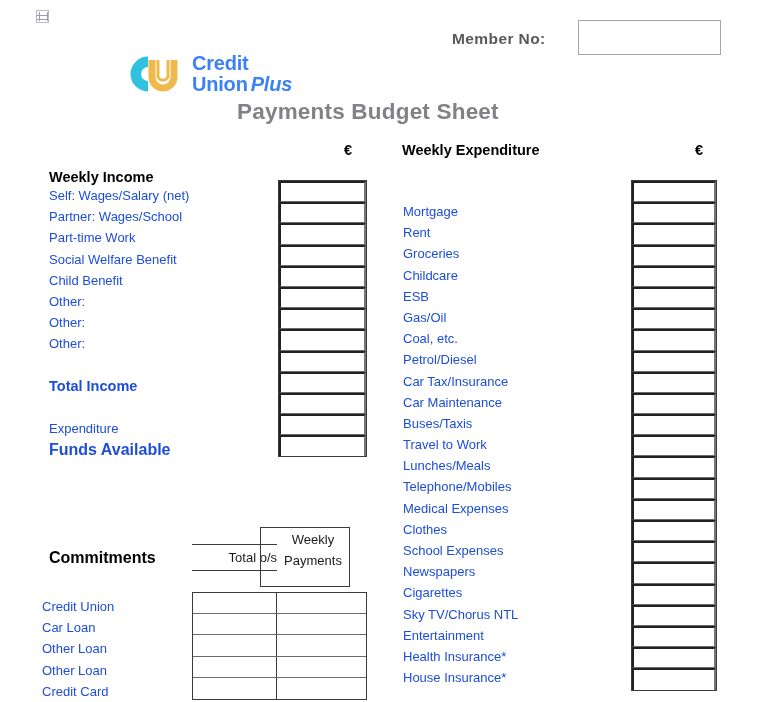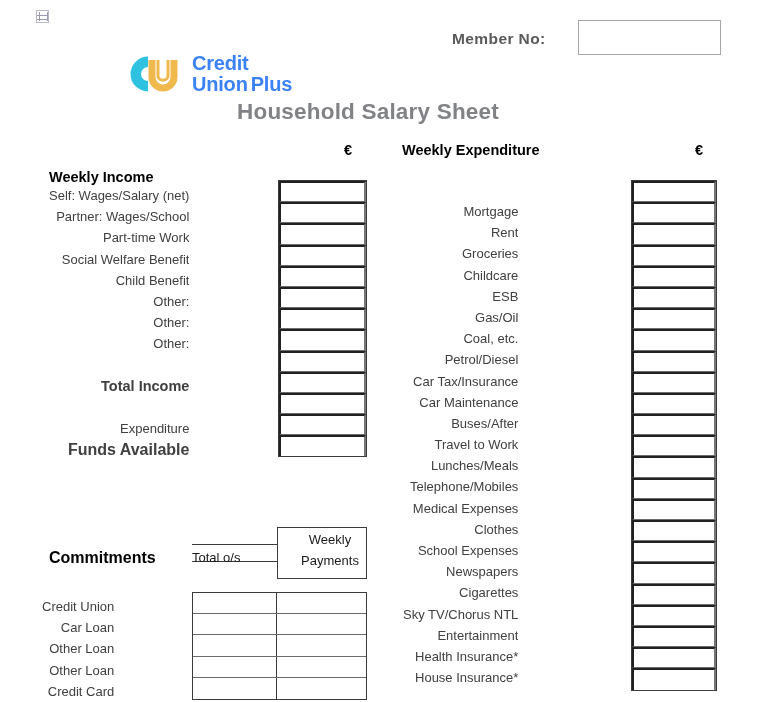--- a/index.html
+++ b/index.html
@@ -100,20 +100,21 @@
     top: 3px;
     font-size: 20px;
     font-weight: bold;
     line-height: 21px;
     color: #3b82f6;
     letter-spacing: -0.2px;
     white-space: nowrap;
   }
   .logo-text .plus {
     margin-left: 3px;
+    font-style: italic;
   }
 
   .sheet-title {
     position: absolute;
     left: 237px;
     top: 99px;
     font-size: 22.5px;
     font-weight: bold;
     color: #808285;
     letter-spacing: 0.2px;
@@ -130,23 +131,22 @@
   }
   .head-income    { left: 49px;  top: 142px; margin-top: 27px; }
   .head-euro-1    { left: 344px; top: 142px; }
   .head-expend    { left: 402px; top: 142px; }
   .head-euro-2    { left: 695px; top: 142px; }
 
   
   .label-list {
     position: absolute;
     font-size: 13px;
-    color: #404040;
-    white-space: nowrap;
-    text-align: right;
+    color: #1d4ed8;
+    white-space: nowrap;
   }
   .label-list .row {
     height: 21.2px;
     line-height: 21.2px;
     overflow: hidden;
   }
   .label-list .row.bold {
     font-weight: bold;
     font-size: 14.5px;
   }
@@ -199,36 +199,36 @@
     top: 527px;
     left: 192px;
     width: 175px;
     height: 44px;
   }
   .commit-head .totals {
     position: absolute;
     left: 0;
     top: 17px;
     width: 85px;
-    height: 18px;
+    height: 27px;
     border-top: 1px solid #3b3b3b;
     border-bottom: 1px solid #3b3b3b;
     box-sizing: border-box;
-    text-align: left;
+    text-align: right;
     font-size: 13px;
     line-height: 26px;
     color: #1a1a1a;
     white-space: nowrap;
   }
   .commit-head .weekly {
     position: absolute;
-    left: 85px;
+    left: 68px;
     top: 0px;
     width: 90px;
-    height: 52px;
+    height: 60px;
     border: 1px solid #3b3b3b;
     box-sizing: border-box;
     text-align: center;
     font-size: 13px;
     line-height: 21px;
     color: #1a1a1a;
     padding-top: 1px;
     white-space: nowrap;
     padding-left: 16px;
   }
@@ -281,21 +281,21 @@
       <path d="M30 13 A9 9 0 1 0 30 31" fill="none" stroke="#2ec2e0" stroke-width="4"></path>
       <path d="M34 8 L34 25 A11 11 0 0 0 56 25 L56 8" fill="none" stroke="#f0b94e" stroke-width="7"></path>
       <path d="M40 8 L40 25 A5.5 5.5 0 0 0 50 25 L50 8" fill="none" stroke="#f0b94e" stroke-width="3"></path>
     </svg>
     <div class="logo-text">
       <div>Credit</div>
       <div><span>Union</span><span class="plus">Plus</span></div>
     </div>
   </div>
 
-  <div class="sheet-title">Household Salary Sheet</div>
+  <div class="sheet-title">Payments Budget Sheet</div>
 
   <div class="col-head head-income">Weekly Income</div>
   <div class="col-head head-euro-1">€</div>
   <div class="col-head head-expend">Weekly Expenditure</div>
   <div class="col-head head-euro-2">€</div>
 
   <div class="label-list" id="income-labels">
       <div class="row">Self: Wages/Salary (net)</div>
       <div class="row">Partner: Wages/School</div>
       <div class="row">Part-time Work</div>
@@ -331,21 +331,21 @@
       <div class="row">Mortgage</div>
       <div class="row">Rent</div>
       <div class="row">Groceries</div>
       <div class="row">Childcare</div>
       <div class="row">ESB</div>
       <div class="row">Gas/Oil</div>
       <div class="row">Coal, etc.</div>
       <div class="row">Petrol/Diesel</div>
       <div class="row">Car Tax/Insurance</div>
       <div class="row">Car Maintenance</div>
-      <div class="row">Buses/After</div>
+      <div class="row">Buses/Taxis</div>
       <div class="row">Travel to Work</div>
       <div class="row">Lunches/Meals</div>
       <div class="row">Telephone/Mobiles</div>
       <div class="row">Medical Expenses</div>
       <div class="row">Clothes</div>
       <div class="row">School Expenses</div>
       <div class="row">Newspapers</div>
       <div class="row">Cigarettes</div>
       <div class="row">Sky TV/Chorus NTL</div>
       <div class="row">Entertainment</div>

